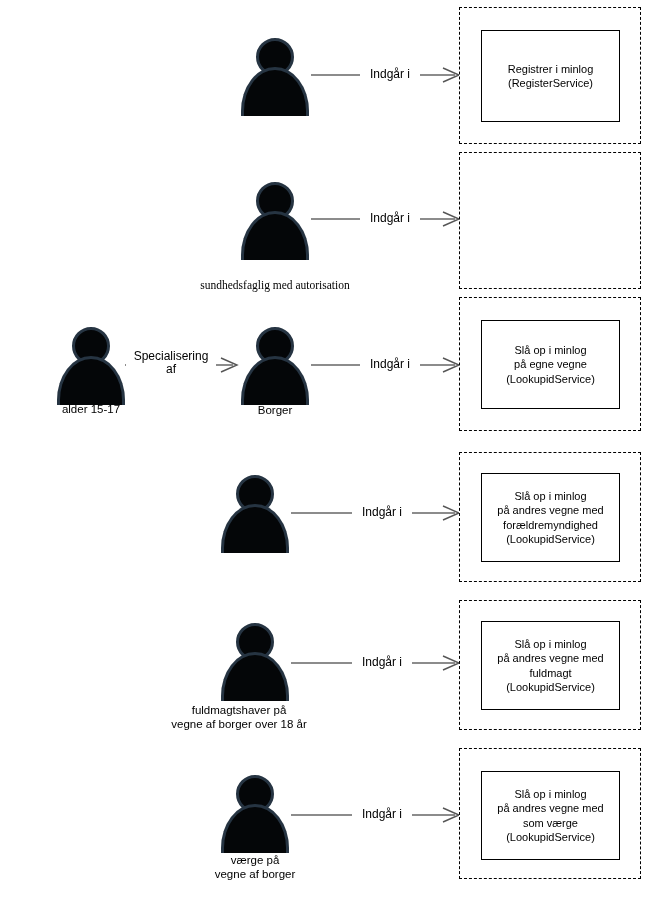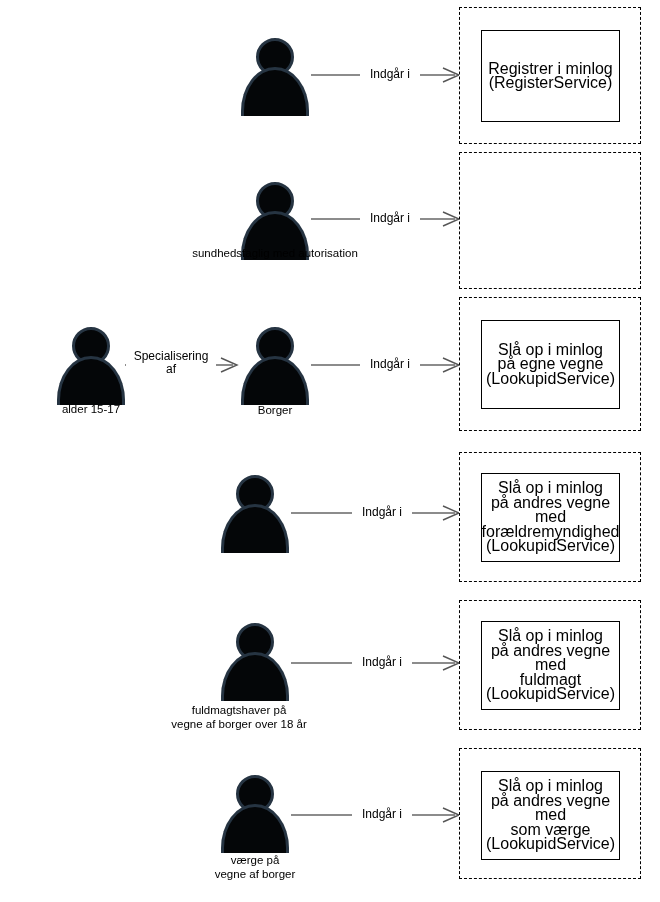--- a/index.html
+++ b/index.html
@@ -70,21 +70,21 @@
     position: absolute;
     border: 1.2px solid #000000;
     box-sizing: border-box;
     background: #ffffff;
     display: flex;
     align-items: center;
     justify-content: center;
     text-align: center;
   }
   .usecase-text {
-    font-size: 16px;
+    font-size: 11px;
     line-height: 14.5px;
     color: #000000;
     white-space: pre-line;
     padding: 0 4px;
   }
 
   
   .connector {
     position: absolute;
     height: 20px;
@@ -126,21 +126,21 @@
   <div class="boundary" style="left:459px; top:7px; width:182px; height:137px;"></div>
   <div class="usecase-box" style="left:481px; top:30px; width:139px; height:92px;">
     <div class="usecase-text">Registrer i minlog
 (RegisterService)</div>
   </div>
 
   <div class="actor" style="left:241px; top:182px;">
     <div class="head"></div>
     <div class="body"></div>
   </div>
-  <div class="actor-label" style="left:175px; top:246px; width:200px;">sundhedsfaglig med autorisation</div>
+  <div class="actor-label" style="left:175px; top:278px; width:200px;font-family:Liberation Serif, serif;">sundhedsfaglig med autorisation</div>
 
   <div class="connector" style="left:311px; top:209px; width:152px;">
     <svg width="152" height="20" viewBox="0 0 152 20">
       <line x1="0" y1="10" x2="144" y2="10" stroke="#666666" stroke-width="1.4"></line>
       <polyline points="132,3 148,10 132,17" fill="none" stroke="#555555" stroke-width="1.4"></polyline>
     </svg>
   </div>
   <div class="edge-label" style="left:360px; top:212px; width:54px;">Indgår i</div>
 
   <div class="boundary" style="left:459px; top:152px; width:182px; height:137px;"></div>

